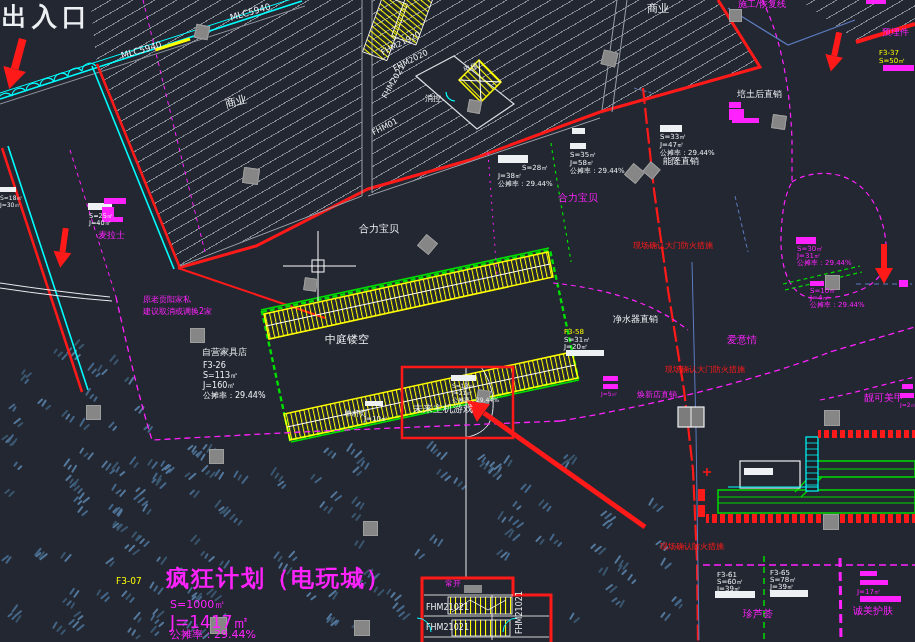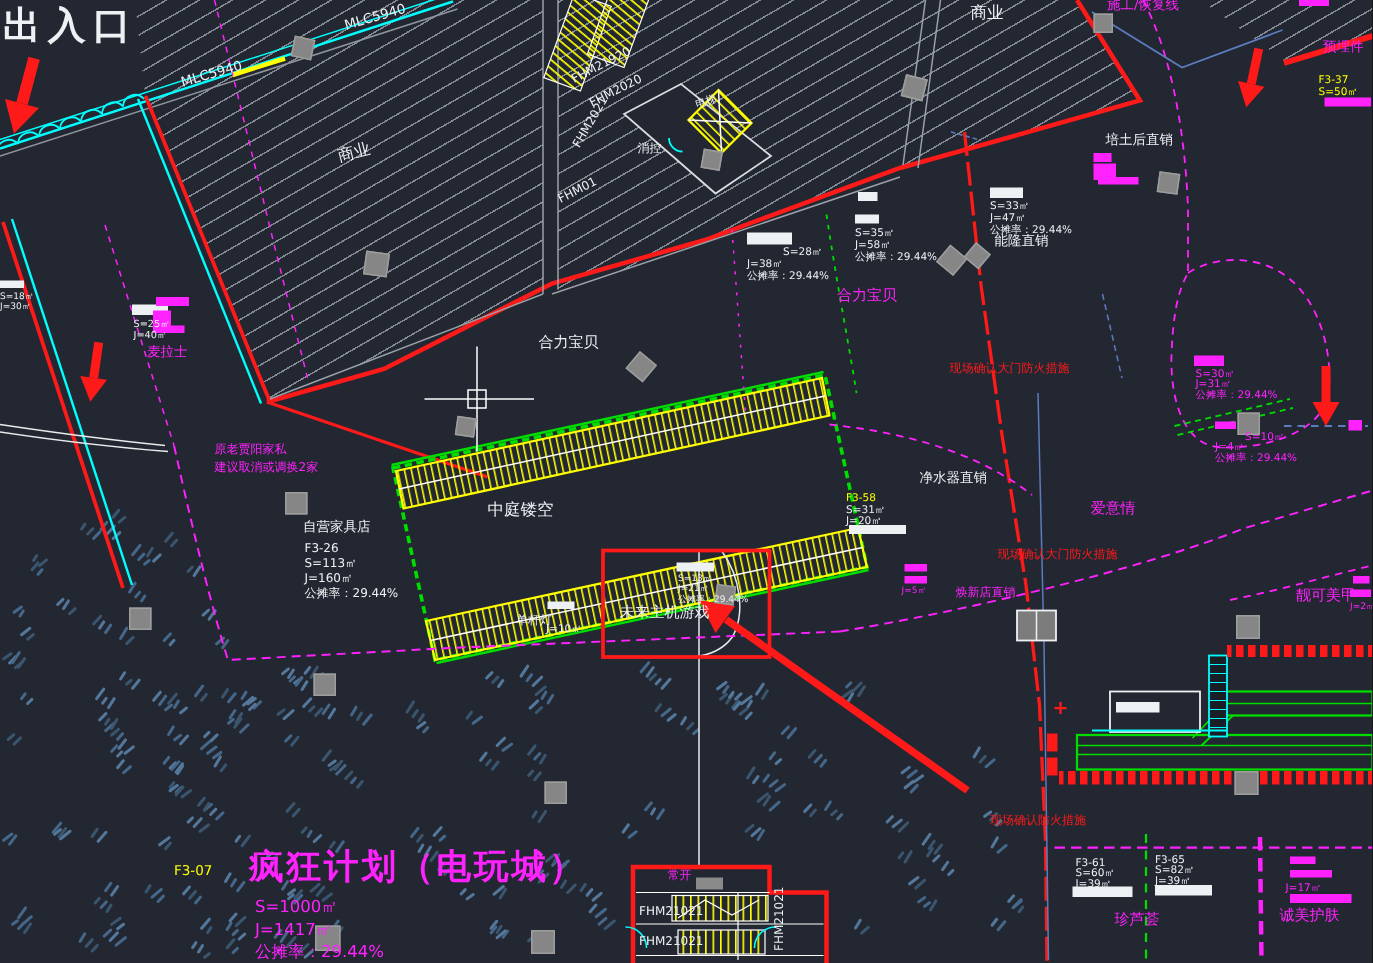--- a/index.html
+++ b/index.html
@@ -658,21 +658,21 @@
       <div class="cad-label" style="left: 203px; top: 362px; font-size: 8px; color: rgb(238, 241, 244);">F3-26</div>
       <div class="cad-label" style="left: 203px; top: 372px; font-size: 8px; color: rgb(238, 241, 244);">S=113㎡</div>
       <div class="cad-label" style="left: 203px; top: 382px; font-size: 8px; color: rgb(238, 241, 244);">J=160㎡</div>
       <div class="cad-label" style="left: 203px; top: 392px; font-size: 8px; color: rgb(238, 241, 244);">公摊率：29.44%</div>
       <div class="cad-label" style="left: 143px; top: 296px; font-size: 8px; color: rgb(255, 34, 255);">原老贾阳家私</div>
       <div class="cad-label" style="left: 143px; top: 308px; font-size: 8px; color: rgb(255, 34, 255);">建议取消或调换2家</div>
       <div class="cad-label" style="left: 98px; top: 231px; font-size: 9px; color: rgb(255, 34, 255);">麦拉士</div>
       <div class="cad-label bold" style="left: 166px; top: 566px; font-size: 23px; color: rgb(255, 34, 255); letter-spacing: 2px;">疯狂计划（电玩城）</div>
       <div class="cad-label" style="left: 116px; top: 577px; font-size: 9px; color: rgb(255, 255, 0);">F3-07</div>
       <div class="cad-label" style="left: 170px; top: 599px; font-size: 11px; color: rgb(255, 34, 255);">S=1000㎡</div>
-      <div class="cad-label" style="left: 170px; top: 614px; font-size: 11px; color: rgb(255, 34, 255);">J=1417㎡</div>
+      <div class="cad-label" style="left: 170px; top: 614px; font-size: 17px; color: rgb(255, 34, 255);">J=1417㎡</div>
       <div class="cad-label" style="left: 170px; top: 629px; font-size: 11px; color: rgb(255, 34, 255);">公摊率：29.44%</div>
       <div class="cad-label" style="left: 738px; top: 0px; font-size: 9px; color: rgb(255, 34, 255);">施工/恢复线</div>
       <div class="cad-label" style="left: 882px; top: 28px; font-size: 9px; color: rgb(255, 34, 255); text-align: center;">预埋件</div>
       <div class="cad-label" style="left: 737px; top: 90px; font-size: 9px; color: rgb(238, 241, 244);">培土后直销</div>
       <div class="cad-label" style="left: 663px; top: 157px; font-size: 9px; color: rgb(238, 241, 244);">能隆直销</div>
       <div class="cad-label" style="left: 613px; top: 315px; font-size: 9px; color: rgb(238, 241, 244);">净水器直销</div>
       <div class="cad-label" style="left: 727px; top: 335px; font-size: 10px; color: rgb(255, 34, 255);">爱意情</div>
       <div class="cad-label" style="left: 864px; top: 393px; font-size: 10px; color: rgb(255, 34, 255);">靓可美甲</div>
       <div class="cad-label" style="left: 637px; top: 391px; font-size: 8px; color: rgb(255, 34, 255);">焕新店直销</div>
       <div class="cad-label" style="left: 743px; top: 609px; font-size: 10px; color: rgb(255, 34, 255);">珍芦荟</div>
@@ -696,28 +696,28 @@
       <div class="cad-label" style="left: 570px; top: 168px; font-size: 7px; color: rgb(238, 241, 244);">公摊率：29.44%</div>
       <div class="cad-label" style="left: 660px; top: 134px; font-size: 7px; color: rgb(238, 241, 244);">S=33㎡</div>
       <div class="cad-label" style="left: 660px; top: 142px; font-size: 7px; color: rgb(238, 241, 244);">J=47㎡</div>
       <div class="cad-label" style="left: 660px; top: 150px; font-size: 7px; color: rgb(238, 241, 244);">公摊率：29.44%</div>
       <div class="cad-label" style="left: 452px; top: 383px; font-size: 6px; color: rgb(238, 241, 244);">S=13㎡</div>
       <div class="cad-label" style="left: 452px; top: 390px; font-size: 6px; color: rgb(238, 241, 244);">J=21㎡</div>
       <div class="cad-label" style="left: 452px; top: 397px; font-size: 6px; color: rgb(238, 241, 244);">公摊率：29.44%</div>
       <div class="cad-label" style="left: 797px; top: 246px; font-size: 7px; color: rgb(255, 34, 255);">S=30㎡</div>
       <div class="cad-label" style="left: 797px; top: 253px; font-size: 7px; color: rgb(255, 34, 255);">J=31㎡</div>
       <div class="cad-label" style="left: 797px; top: 260px; font-size: 7px; color: rgb(255, 34, 255);">公摊率：29.44%</div>
-      <div class="cad-label" style="left: 830px; top: 288px; font-size: 7px; color: rgb(255, 34, 255);">S=10㎡</div>
+      <div class="cad-label" style="left: 810px; top: 288px; font-size: 7px; color: rgb(255, 34, 255);">S=10㎡</div>
       <div class="cad-label" style="left: 810px; top: 295px; font-size: 7px; color: rgb(255, 34, 255);">J=4㎡</div>
       <div class="cad-label" style="left: 810px; top: 302px; font-size: 7px; color: rgb(255, 34, 255);">公摊率：29.44%</div>
       <div class="cad-label" style="left: 717px; top: 572px; font-size: 7px; color: rgb(238, 241, 244);">F3-61</div>
       <div class="cad-label" style="left: 717px; top: 579px; font-size: 7px; color: rgb(238, 241, 244);">S=60㎡</div>
       <div class="cad-label" style="left: 717px; top: 586px; font-size: 7px; color: rgb(238, 241, 244);">J=39㎡</div>
       <div class="cad-label" style="left: 770px; top: 570px; font-size: 7px; color: rgb(238, 241, 244);">F3-65</div>
-      <div class="cad-label" style="left: 770px; top: 577px; font-size: 7px; color: rgb(238, 241, 244);">S=82㎡</div>
+      <div class="cad-label" style="left: 770px; top: 577px; font-size: 7px; color: rgb(238, 241, 244);">S=78㎡</div>
       <div class="cad-label" style="left: 770px; top: 584px; font-size: 7px; color: rgb(238, 241, 244);">J=39㎡</div>
       <div class="cad-label" style="left: 564px; top: 329px; font-size: 7px; color: rgb(255, 255, 0);">F3-58</div>
       <div class="cad-label" style="left: 564px; top: 337px; font-size: 7px; color: rgb(238, 241, 244);">S=31㎡</div>
       <div class="cad-label" style="left: 564px; top: 344px; font-size: 7px; color: rgb(238, 241, 244);">J=20㎡</div>
       <div class="cad-label" style="left: 857px; top: 589px; font-size: 7px; color: rgb(255, 34, 255);">J=17㎡</div>
       <div class="cad-label" style="left: 900px; top: 402px; font-size: 6px; color: rgb(255, 34, 255);">J=2㎡</div>
       <div class="cad-label" style="left: 601px; top: 391px; font-size: 6px; color: rgb(255, 34, 255);">J=5㎡</div>
       <div class="cad-label" style="left: 89px; top: 213px; font-size: 6.5px; color: rgb(238, 241, 244);">S=25㎡</div>
       <div class="cad-label" style="left: 89px; top: 220px; font-size: 6.5px; color: rgb(238, 241, 244);">J=40㎡</div>
       <div class="cad-label" style="left: 0px; top: 195px; font-size: 6px; color: rgb(238, 241, 244);">S=18㎡</div>

